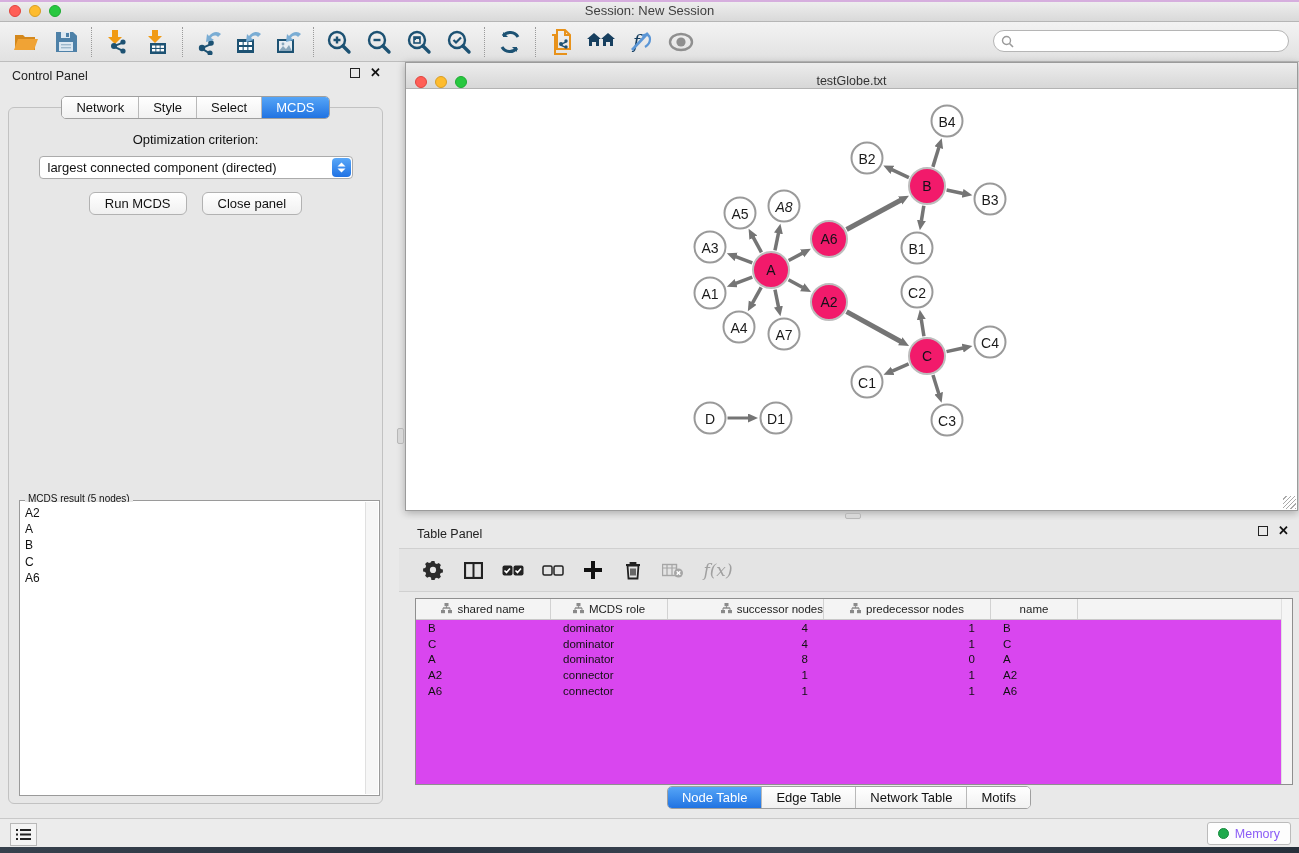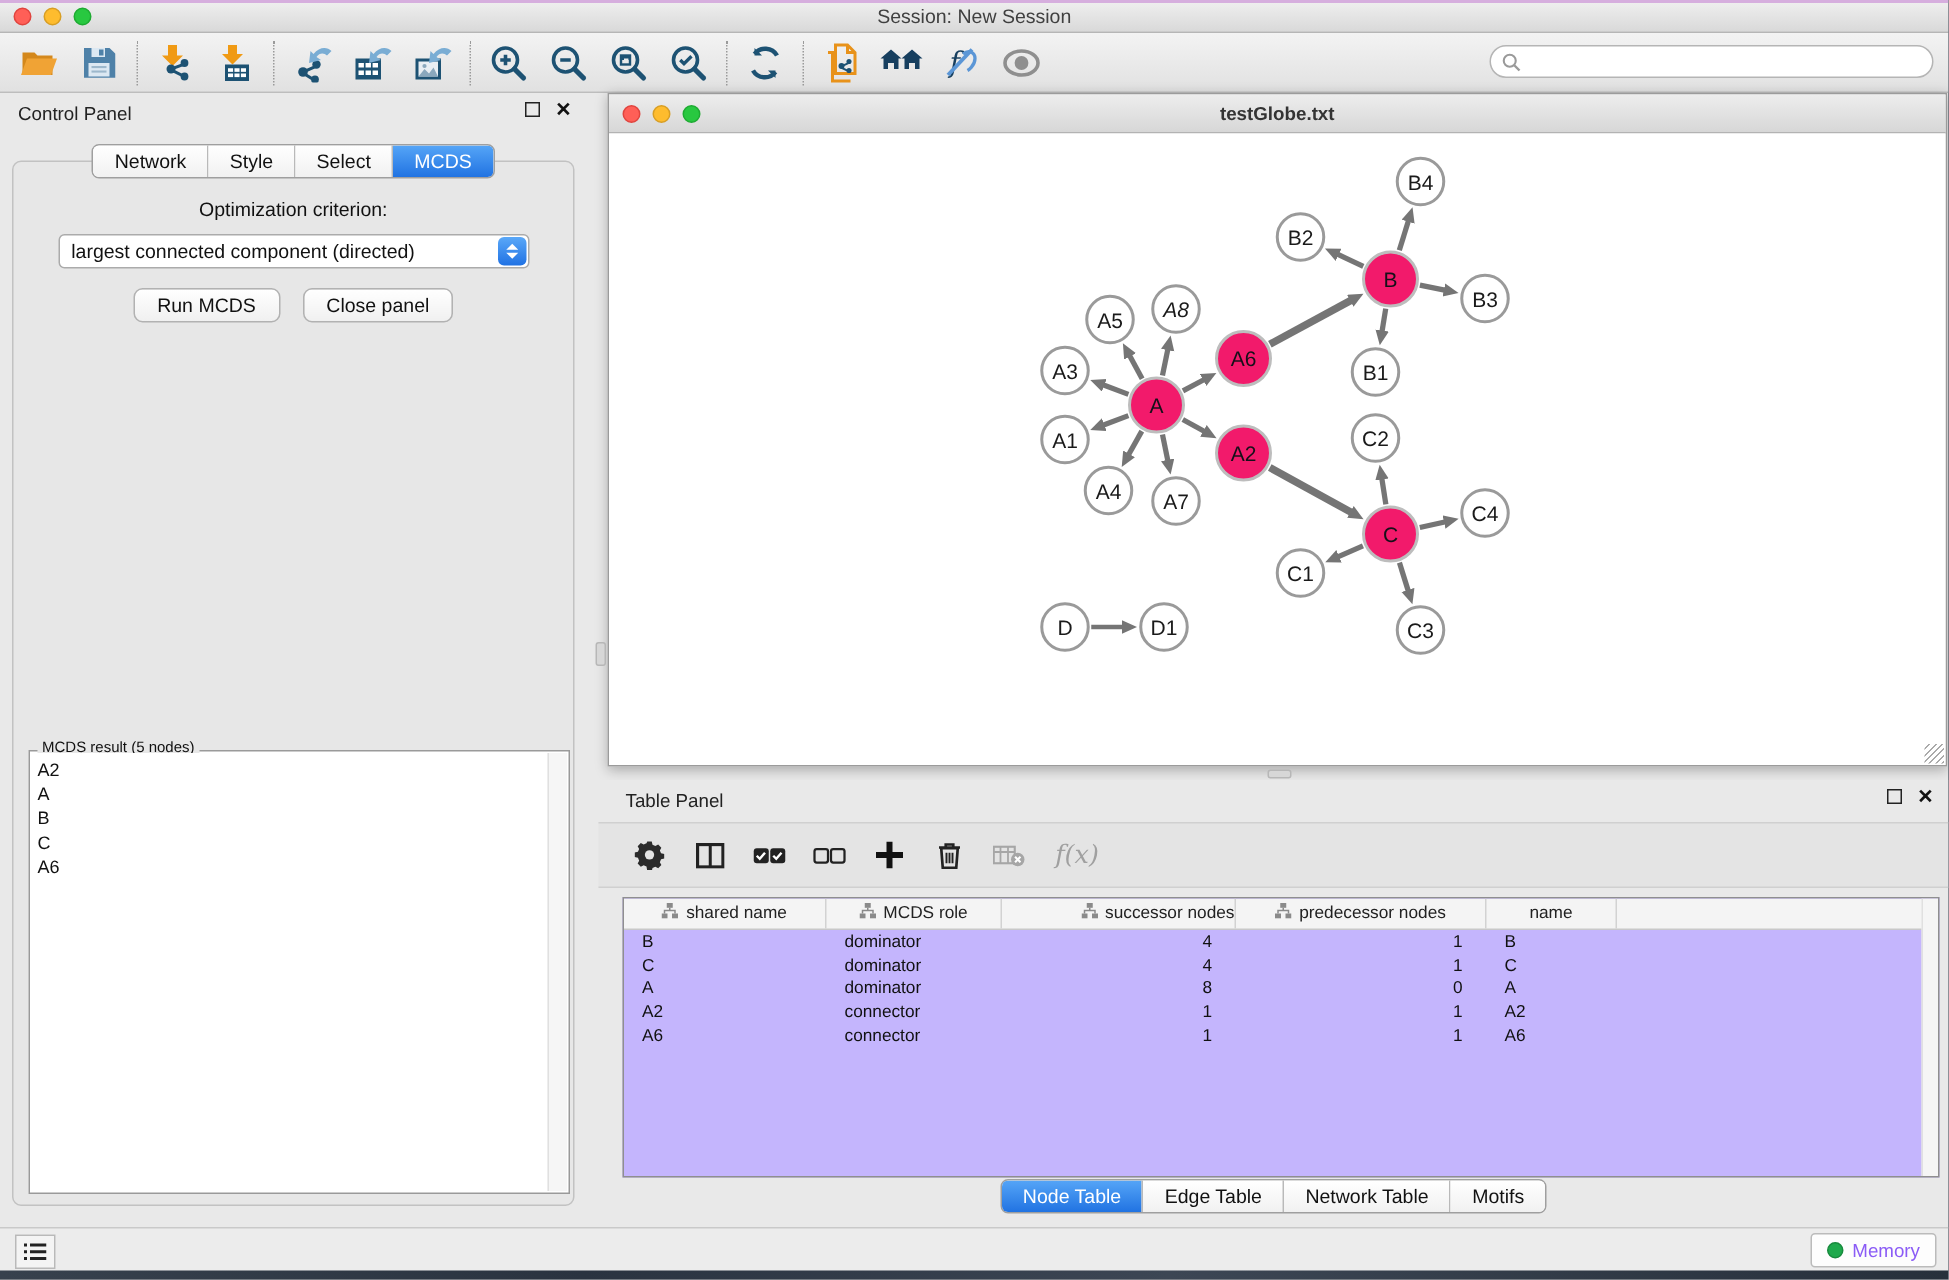--- a/index.html
+++ b/index.html
@@ -62,42 +62,42 @@
   .gb-label { position:absolute; top:-8px; left:5px; background:#e7e7e7; font-size:10px; color:#111; padding:0 3px; }
   .gb-list { position:absolute; inset:1px 14px 1px 1px; background:#fff; overflow:hidden; }
   .gb-scroll { position:absolute; top:1px; bottom:1px; right:1px; width:13px; background:#f6f6f6; border-left:1px solid #e0e0e0; }
   .gb-item { font-size:12px; color:#111; line-height:16.2px; padding-left:4px; }
   .gb-list .pad { height:3px; }
 
   
   .net-window { position:absolute; left:405px; top:62px; width:893px; height:449px;
     background:#fff; border:1px solid #9b9b9b; box-shadow:0 2px 8px rgba(0,0,0,.28); }
   .net-title { position:relative; height:26px; background:linear-gradient(#ededed,#d7d7d7);
-    border-bottom:1px solid #b3b3b3; display:flex; align-items:center;font-weight:bold; }
+    border-bottom:1px solid #b3b3b3; display:flex; align-items:flex-end; }
   .net-title .title { position:absolute; left:0; right:0; text-align:center; font-size:12.5px; color:#333; }
   .net-canvas { position:relative; width:100%; height:421px; background:#fff; overflow:hidden; }
   .net-canvas svg.edges { position:absolute; left:0; top:0; }
   .gnode { position:absolute; border-radius:50%; display:flex; align-items:center; justify-content:center;
     font-size:14px; color:#1a1a1a; transform:translate(-50%,-50%); }
   .gnode.plain { width:33px; height:33px; background:#fff; border:2px solid #9a9a9a; }
   .gnode.mcds  { width:38px; height:38px; background:#f21a6b; border:2px solid #bdbdbd; color:#151019; }
   .grip { position:absolute; right:1px; bottom:1px; width:13px; height:13px;
     background:repeating-linear-gradient(135deg,transparent,transparent 2px,#aaa 2px,#aaa 3px); }
   .splitter-v { position:absolute; left:397px; top:428px; width:7px; height:16px; background:#d7d7d7; border:1px solid #b7b7b7; border-radius:2px; }
   .splitter-h { position:absolute; left:845px; top:513px; width:16px; height:6px; background:#d7d7d7; border:1px solid #b7b7b7; border-radius:2px; }
 
   
   .table-panel { position:absolute; left:399px; top:520px; right:0; height:298px; background:#e9e9e9; }
   .tp-toolbar { position:absolute; left:0; right:0; top:28px; height:44px; background:#e4e4e4;
     border-top:1px solid #d0d0d0; border-bottom:1px solid #d0d0d0;
     display:flex; align-items:center; gap:16px; padding-left:22px; }
   .tp-ic { display:flex; align-items:center; justify-content:center; width:24px; height:26px; }
   .fx { font-family:"DejaVu Serif",serif; font-style:italic; font-size:17px; color:#a0a0a0; }
 
-  .ttable { position:absolute; left:16px; top:78px; width:878px; height:187px; background:#c4b5fd;
+  .ttable { position:absolute; left:16px; top:78px; width:878px; height:187px; background:#d946ef;
     border:1px solid #8f8f8f; overflow:hidden; }
   .thead { display:flex; height:21px; background:#f4f4f4; border-bottom:1px solid #c8c8c8; }
   .th { display:flex; align-items:center; justify-content:center; gap:5px; font-size:11.5px; color:#222;
     border-right:1px solid #d2d2d2; }
   .th:last-child { border-right:1px solid #d2d2d2; }
   .trow { display:flex; height:15.7px; align-items:center; }
   .td { font-size:11.5px; color:#111; overflow:hidden; white-space:nowrap; }
   .td.l { padding-left:12px; text-align:left; }
   .td.r { padding-right:16px; text-align:right; }
   .t-scroll { position:absolute; top:0; bottom:0; right:0; width:11px; background:#f5f5f5; border-left:1px solid #e0e0e0; }

